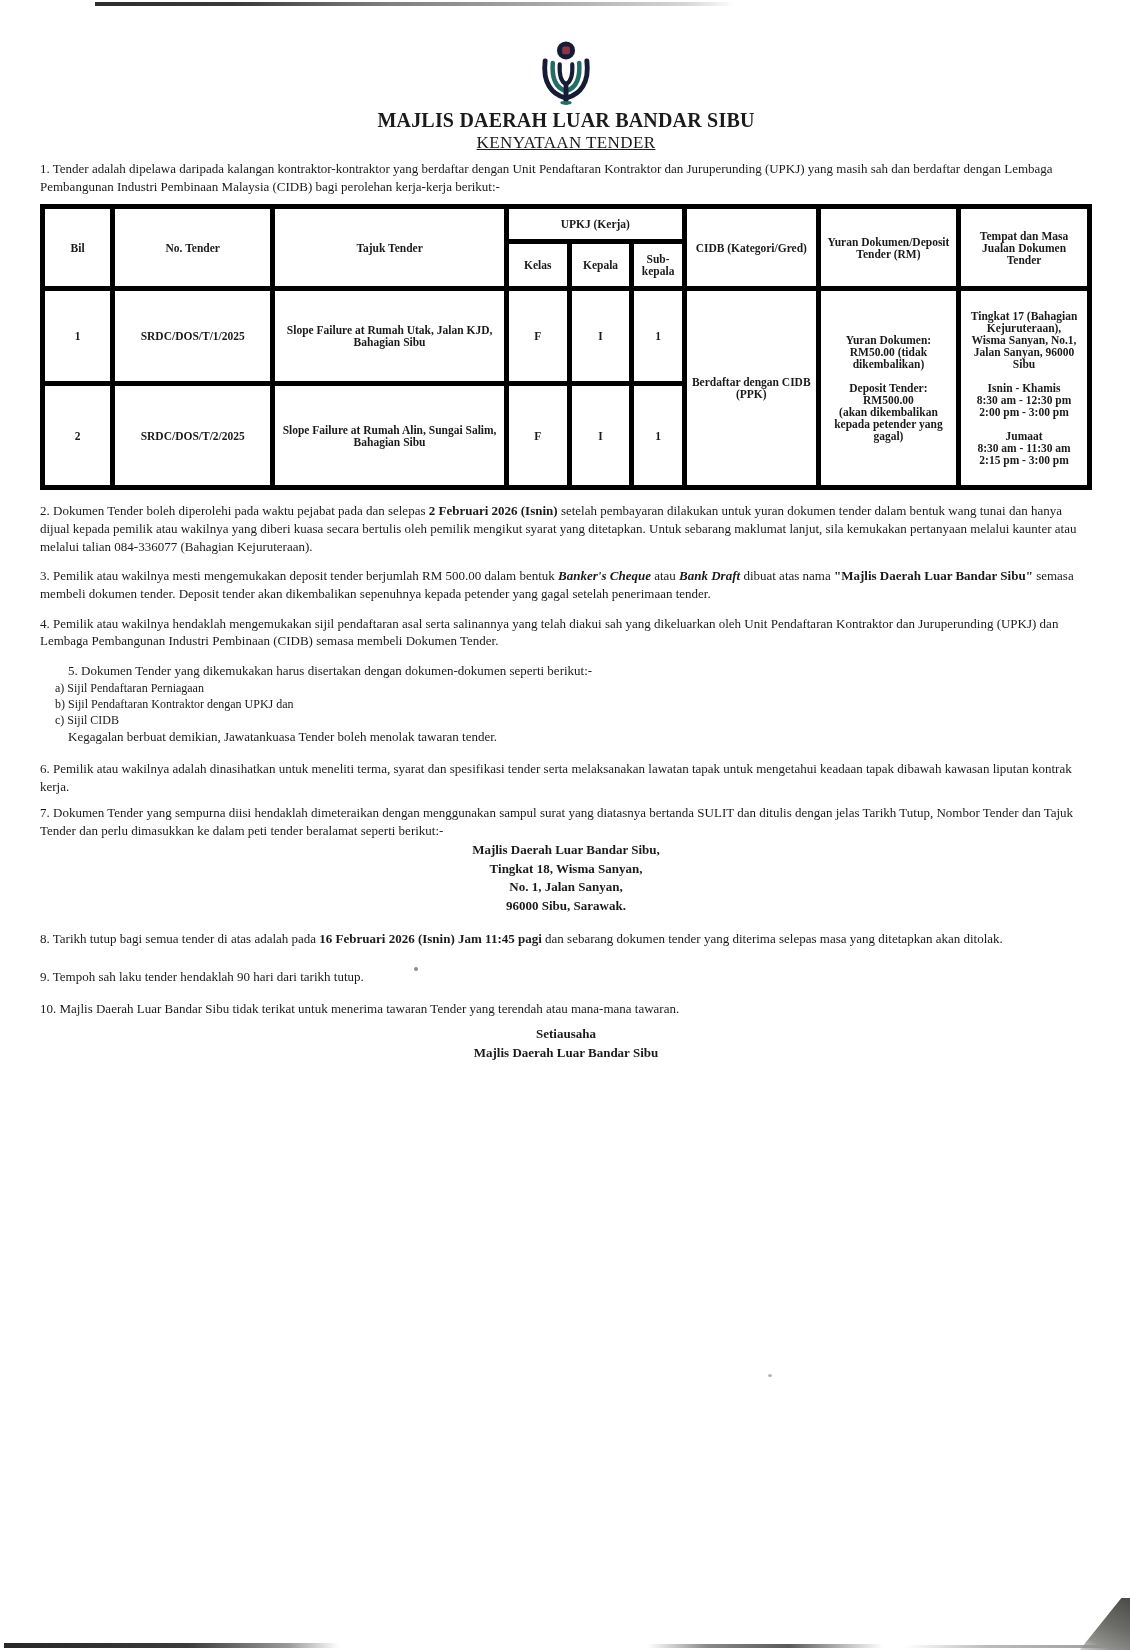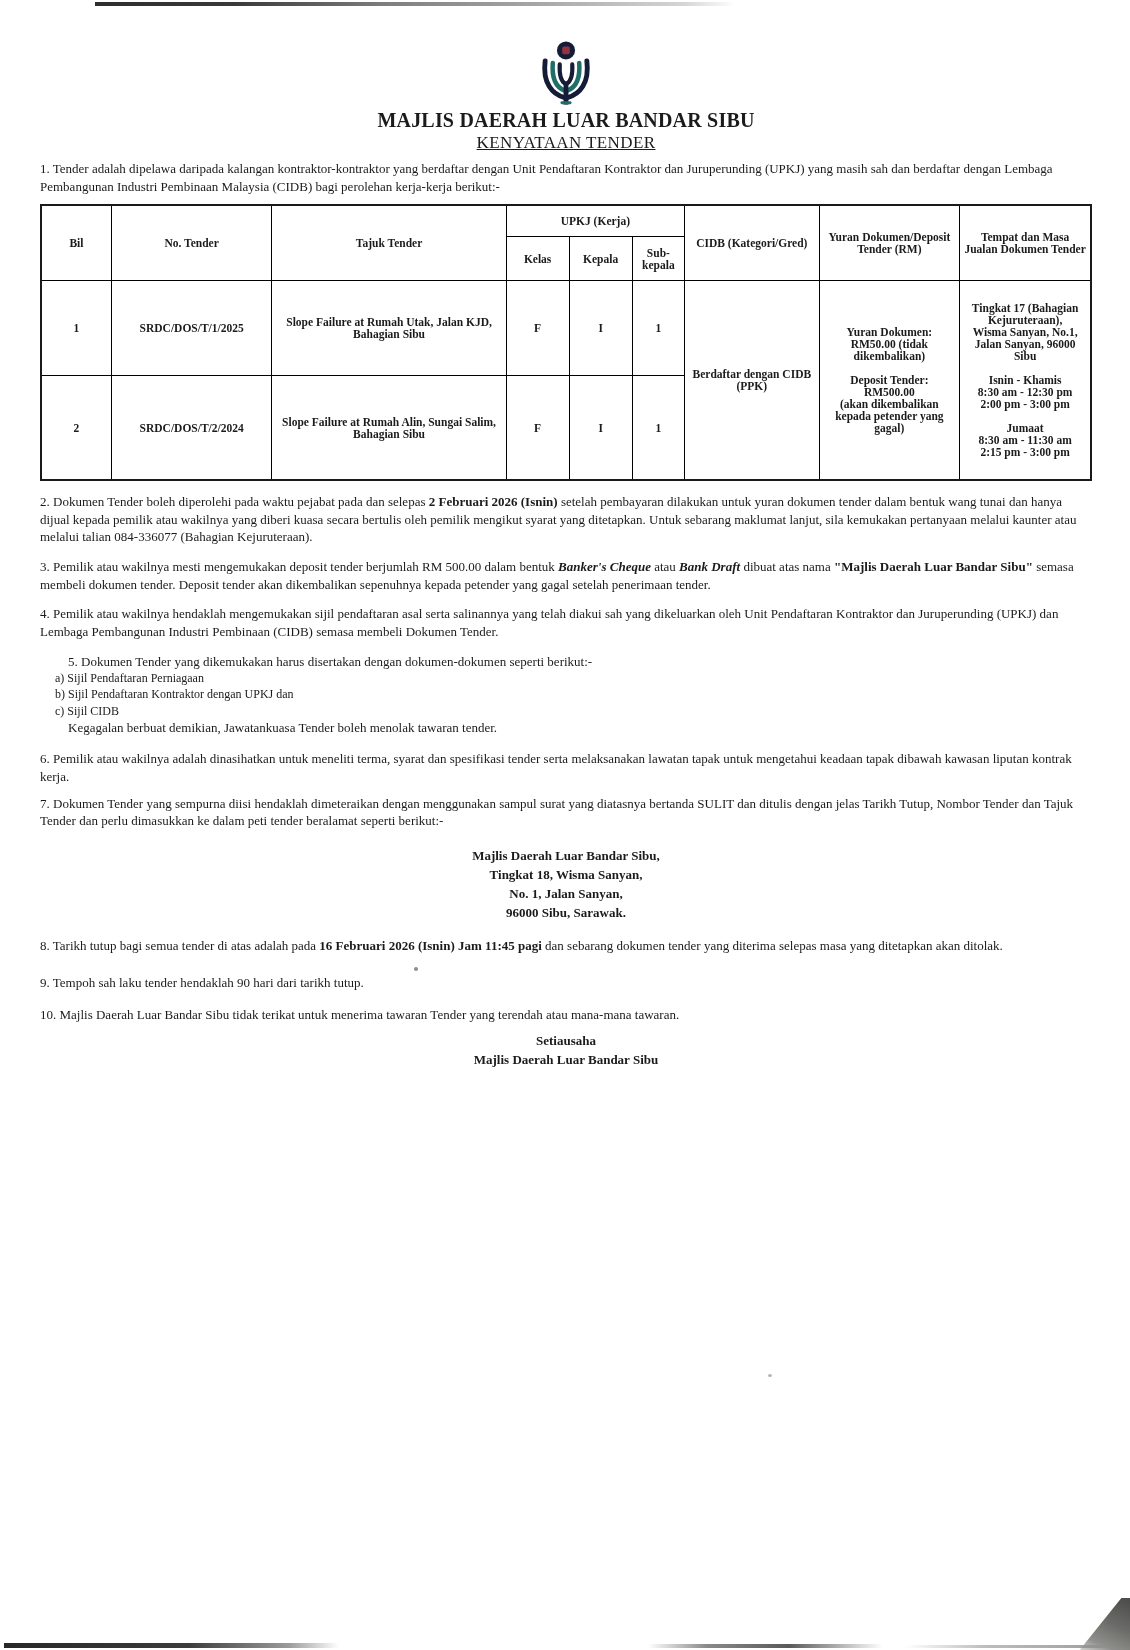--- a/index.html
+++ b/index.html
@@ -20,29 +20,29 @@
   .logo svg { width:100%; height:100%; display:block; }
   .org-name { font-size:20px; font-weight:bold; letter-spacing:0.2px; margin:3px 0 1px; }
   .doc-title { font-size:17px; font-weight:normal; text-decoration:underline; letter-spacing:0.4px; margin:0 0 0; }
 
   
   .para { font-size:13px; line-height:1.36; margin:12px 0 0; text-align:left; }
   .para.first { margin-top:7px; }
   .tight { margin-top:0;margin-left:28px; }
   .list-block { margin-top:12px; }
   .list-item { font-size:12px; line-height:1.35; margin-left:15px; }
-  .center-block { text-align:center; font-weight:bold; font-size:13px; line-height:1.3; margin-top:18px; }
+  .center-block { text-align:center; font-weight:bold; font-size:13px; line-height:1.3; margin-top:2px; }
   .center-block div { margin:2px 0; }
   .sig-block { margin-top:9px; }
 
   
   table.tender { width:100%; border-collapse:collapse; table-layout:fixed; margin-top:9px;
     border:2px solid #1a1a1a; }
   table.tender th, table.tender td {
-    border:1px solid #000000;
+    border:5px solid #000000;
     font-size:11.5px; font-weight:bold;
     text-align:center; vertical-align:middle;
     padding:9px 4px;
     overflow:hidden;
   }
   tr.hdr-group { height:26px; }
   tr.hdr-sub { height:44px; }
   tr.row-1 { height:95px; }
   tr.row-2 { height:104px; }
   td.cell-left { text-align:left; padding:4px 7px; }
@@ -150,21 +150,21 @@
 Isnin - Khamis
 8:30 am - 12:30 pm
 2:00 pm - 3:00 pm
 
 Jumaat
 8:30 am - 11:30 am
 2:15 pm - 3:00 pm</td>
         </tr>
         <tr class="row-2">
           <td>2</td>
-          <td>SRDC/DOS/T/2/2024</td>
+          <td>SRDC/DOS/T/2/2025</td>
           <td class="cell-left">Slope Failure at Rumah Alin, Sungai Salim, Bahagian Sibu</td>
           <td>F</td>
           <td>I</td>
           <td>1</td>
         </tr>
       </tbody>
     </table>
 
     <p class="para"><span>2. Dokumen Tender boleh diperolehi pada waktu pejabat pada dan selepas </span><span style="font-weight: bold;">2 Februari 2026 (Isnin)</span><span> setelah pembayaran dilakukan untuk yuran dokumen tender dalam bentuk wang tunai dan hanya dijual kepada pemilik atau wakilnya yang diberi kuasa secara bertulis oleh pemilik mengikut syarat yang ditetapkan. Untuk sebarang maklumat lanjut, sila kemukakan pertanyaan melalui kaunter atau melalui talian 084-336077 (Bahagian Kejuruteraan).</span></p>
     <p class="para"><span>3. Pemilik atau wakilnya mesti mengemukakan deposit tender berjumlah RM 500.00 dalam bentuk </span><span style="font-weight: bold; font-style: italic;">Banker's Cheque</span><span> atau </span><span style="font-weight: bold; font-style: italic;">Bank Draft</span><span> dibuat atas nama </span><span style="font-weight: bold;">"Majlis Daerah Luar Bandar Sibu"</span><span> semasa membeli dokumen tender. Deposit tender akan dikembalikan sepenuhnya kepada petender yang gagal setelah penerimaan tender.</span></p>

